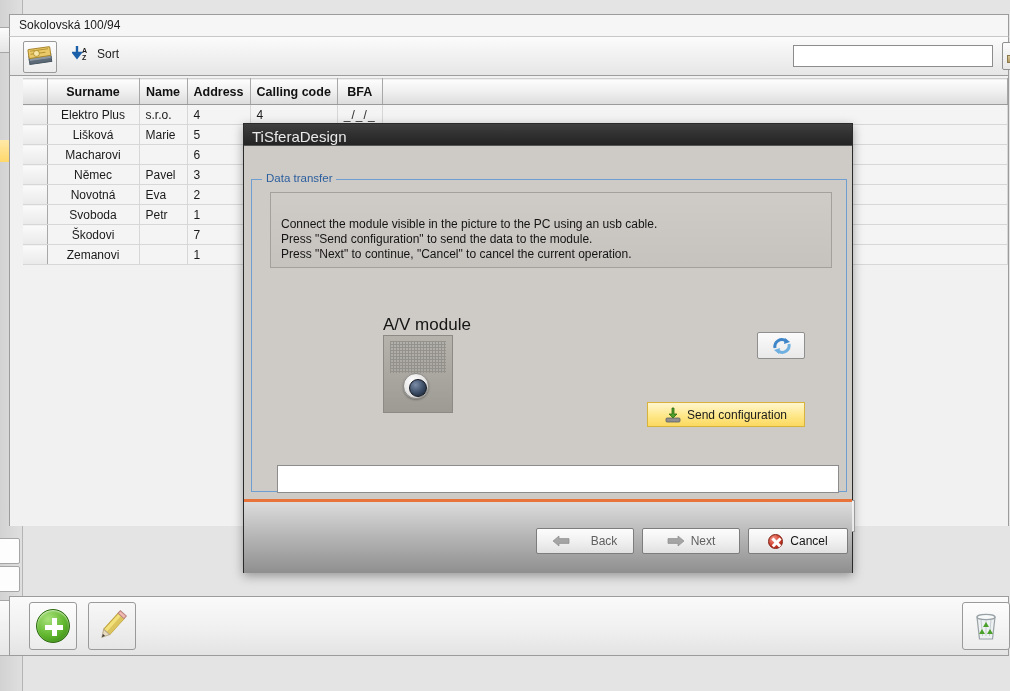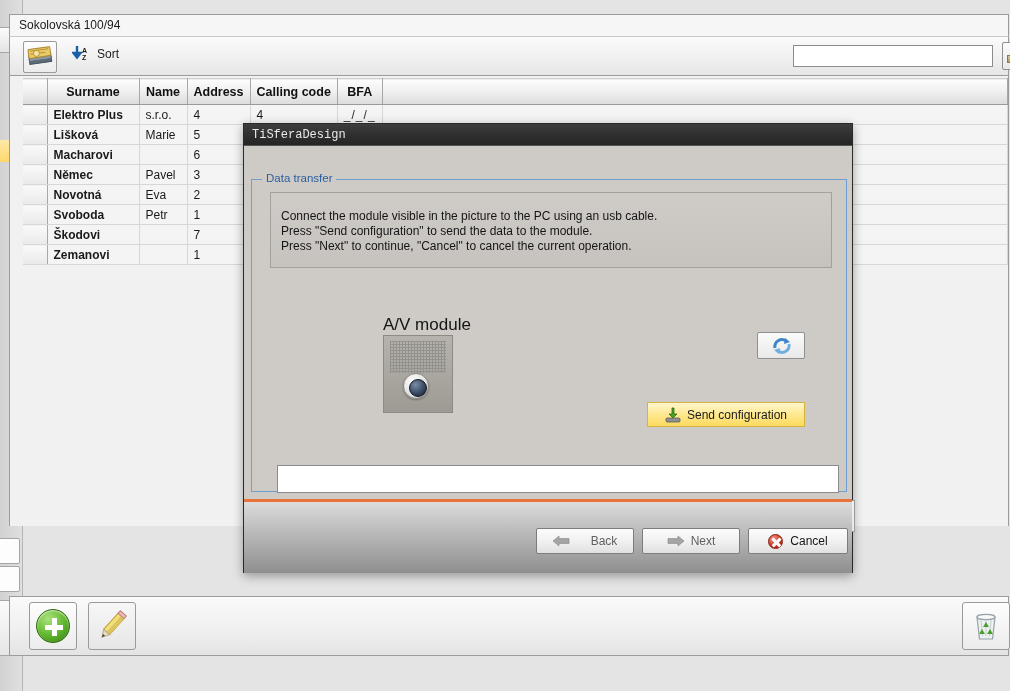--- a/index.html
+++ b/index.html
@@ -143,21 +143,21 @@
     font-size: 12px; color: #1a1a1a;
     padding: 0 6px;
     white-space: nowrap;
   }
   .grid td.rowhdr {
     background: linear-gradient(to bottom,#fafafa,#e9e9e9);
     border-right: 1px solid #a8a8a8;
     width: 24px;
   }
   .grid th.rowhdr { width: 24px; }
-  .c-surname { width: 92px; text-align: left; font-weight: bold; }
+  .c-surname { width: 92px; text-align: center; }
   .c-name    { width: 48px; text-align: left; }
   .c-address { width: 57px; text-align: left; }
   .c-calling { width: 87px; text-align: left; }
   .c-bfa     { width: 38px; text-align: center; }
   .c-rest    { width: auto; }
   .mask { letter-spacing: 1px; color: #2b2b2b; }
 
   
   .bottombar {
     position: absolute; left: 9px; top: 596px; width: 1000px; height: 60px;
@@ -197,23 +197,22 @@
   
   .dialog {
     position: absolute; left: 243px; top: 123px; width: 610px; height: 450px;
     background: #d4d0cb;
     border: 1px solid #2a2a2a;
     box-shadow: 0 3px 10px rgba(0,0,0,.35);
   }
   .dlg-titlebar {
     position: absolute; left: 0; top: 0; width: 100%; height: 21px;
     background: linear-gradient(to bottom,#3e3e3e 0%,#303030 50%,#242424 100%);
-    color: #e9e9e9; font-size: 12px;
+    color: #e9e9e9; font-size: 15px;
     padding: 4px 0 12px 8px;
-    font-family: Liberation Mono, monospace;
   }
   .dlg-body {
     position: absolute; left: 0; top: 21px; width: 100%; height: 354px;
     background: #cecac6;
     border-top: 1px solid #555;
   }
   .dlg-footer {
     position: absolute; left: 0; top: 375px; width: 100%; height: 74px;
     background: linear-gradient(to bottom,#dcdcdc 0%,#b8b8b8 45%,#8f8f8f 100%);
     border-top: 3px solid #e8743c;
@@ -229,21 +228,21 @@
     position: absolute; left: 10px; top: -8px;
     background: #cecac6;
     padding: 0 4px;
     font-size: 11.5px; color: #2b5f9e;
   }
 
   .info-panel {
     position: absolute; left: 18px; top: 12px; width: 562px; height: 76px;
     background: linear-gradient(to bottom,#cfcbc7,#c6c2be);
     border: 1px solid #a4a09b;
-    padding: 16px 10px;
+    padding: 24px 10px;
   }
   .info-panel div {
     font-size: 12px; color: #151515; line-height: 15px;
     white-space: nowrap;
   }
 
   .av-caption {
     position: absolute; left: 131px; top: 135px;
     font-size: 17px; color: #151515;
   }

